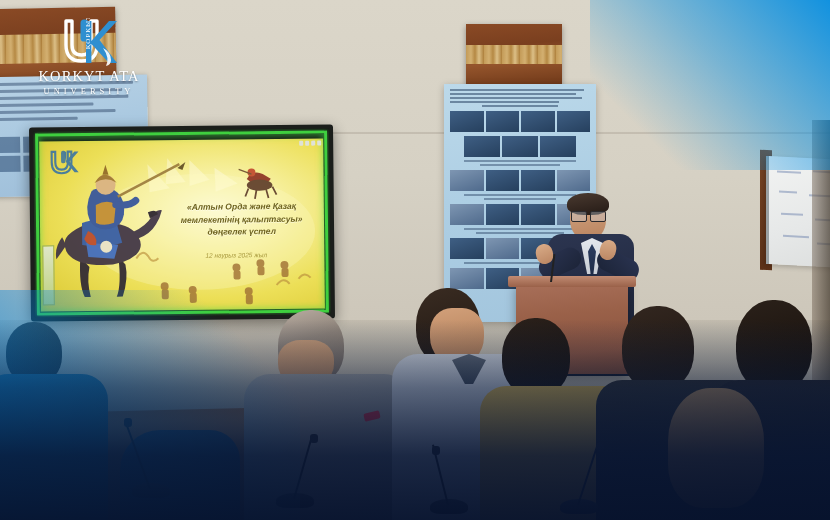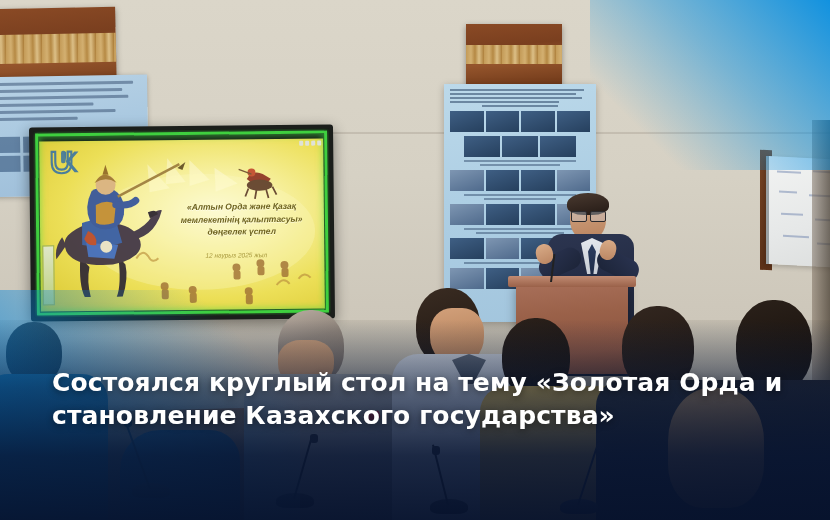--- a/index.html
+++ b/index.html
@@ -751,16 +751,26 @@
   <div class="micstand m4">
     <div class="base"></div>
     <div class="stem"></div>
     <div class="tip"></div>
   </div>
 
   <div class="tint-blue-tr"></div>
   <div class="tint-blue-bl"></div>
   <div class="tint-bottom"></div>
 
-
-  <div class="caption">Состоялся круглый стол на тему «Золотая Орда и становление Казахского государства»</div>
+  <div class="brand">
+    <svg width="66" height="52" viewBox="0 0 66 52">
+      <path d="M10 3 h6 v24 q0 10 9.5 10 q9.5 0 9.5-10 V3 h6 v24 q0 16-15.5 16 Q10 43 10 27 z" fill="none" stroke="#ffffff" stroke-width="3.4" stroke-linejoin="round"></path>
+      <path d="M30 3 h5.4 v20 L53 3 h8 L43.5 22 61 45 h-8 L35.4 26 V45 H30 z" fill="#2f8fd0"></path>
+      <rect x="24.5" y="1.5" width="8" height="22" rx="3.6" fill="#2f8fd0"></rect>
+      <text x="28.5" y="19" fill="#ffffff" font-family="'Liberation Serif',serif" font-size="7" text-anchor="middle" transform="rotate(-90 28.5 14)" letter-spacing="1">ҚОРҚЫТ</text>
+      <path d="M47 30 q8 4 8 12 q0 5-5 6 q4-8 -3-18 z" fill="#ffffff" opacity="0.9"></path>
+    </svg>
+    <div class="brand-name">KORKYT ATA</div>
+    <div class="brand-sub">UNIVERSITY</div>
+  </div>
+
 
 </div>
 
 </body></html>

